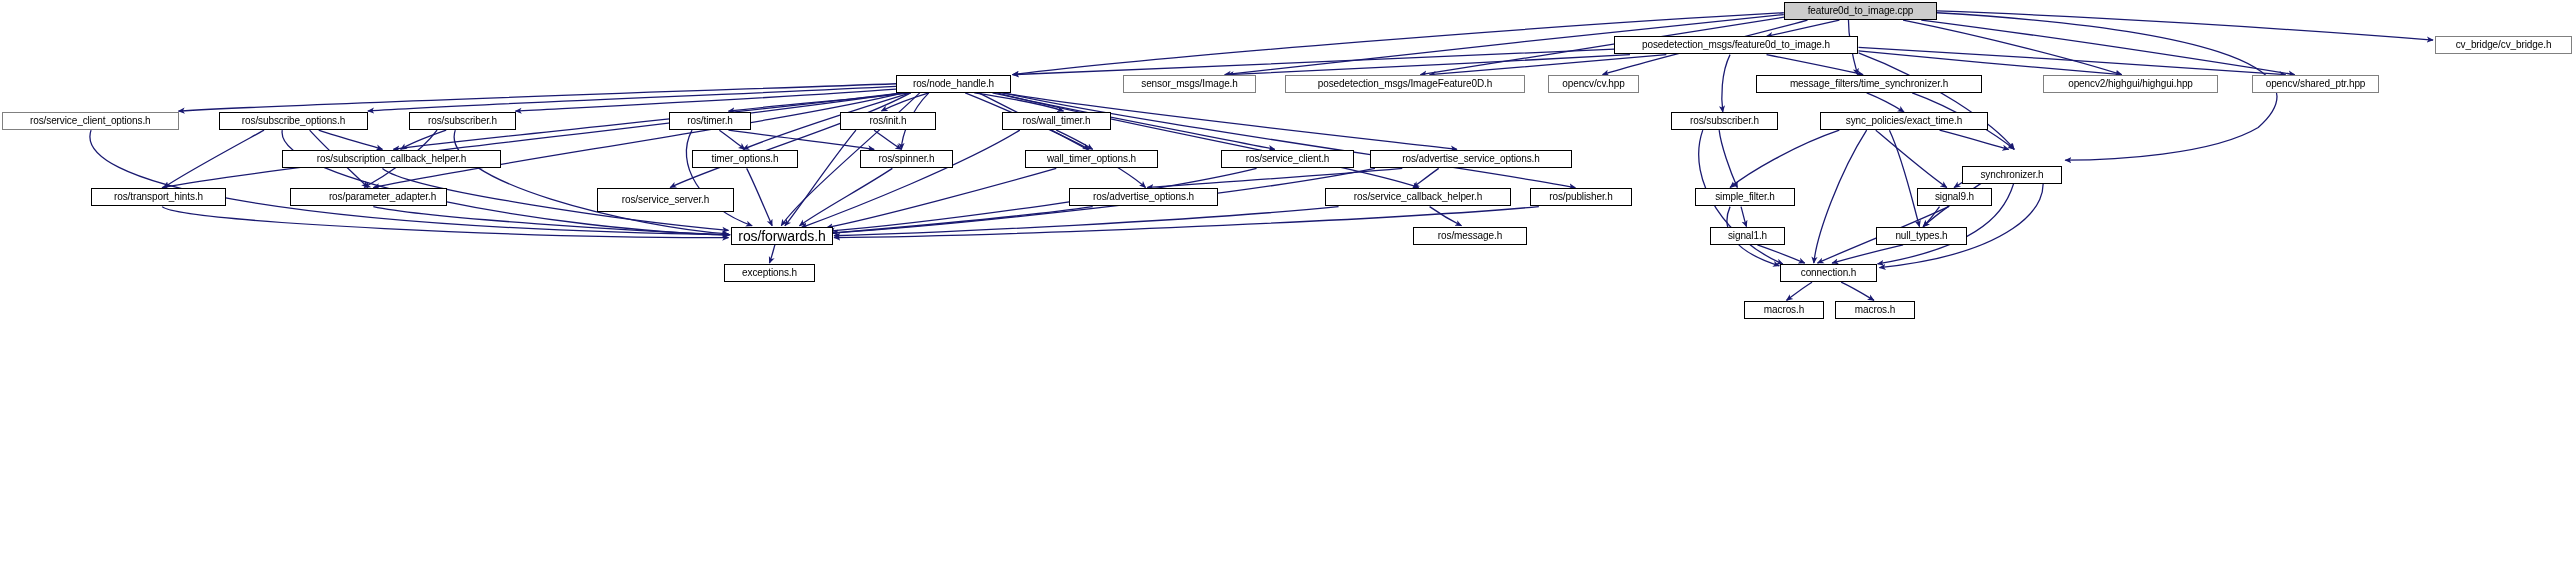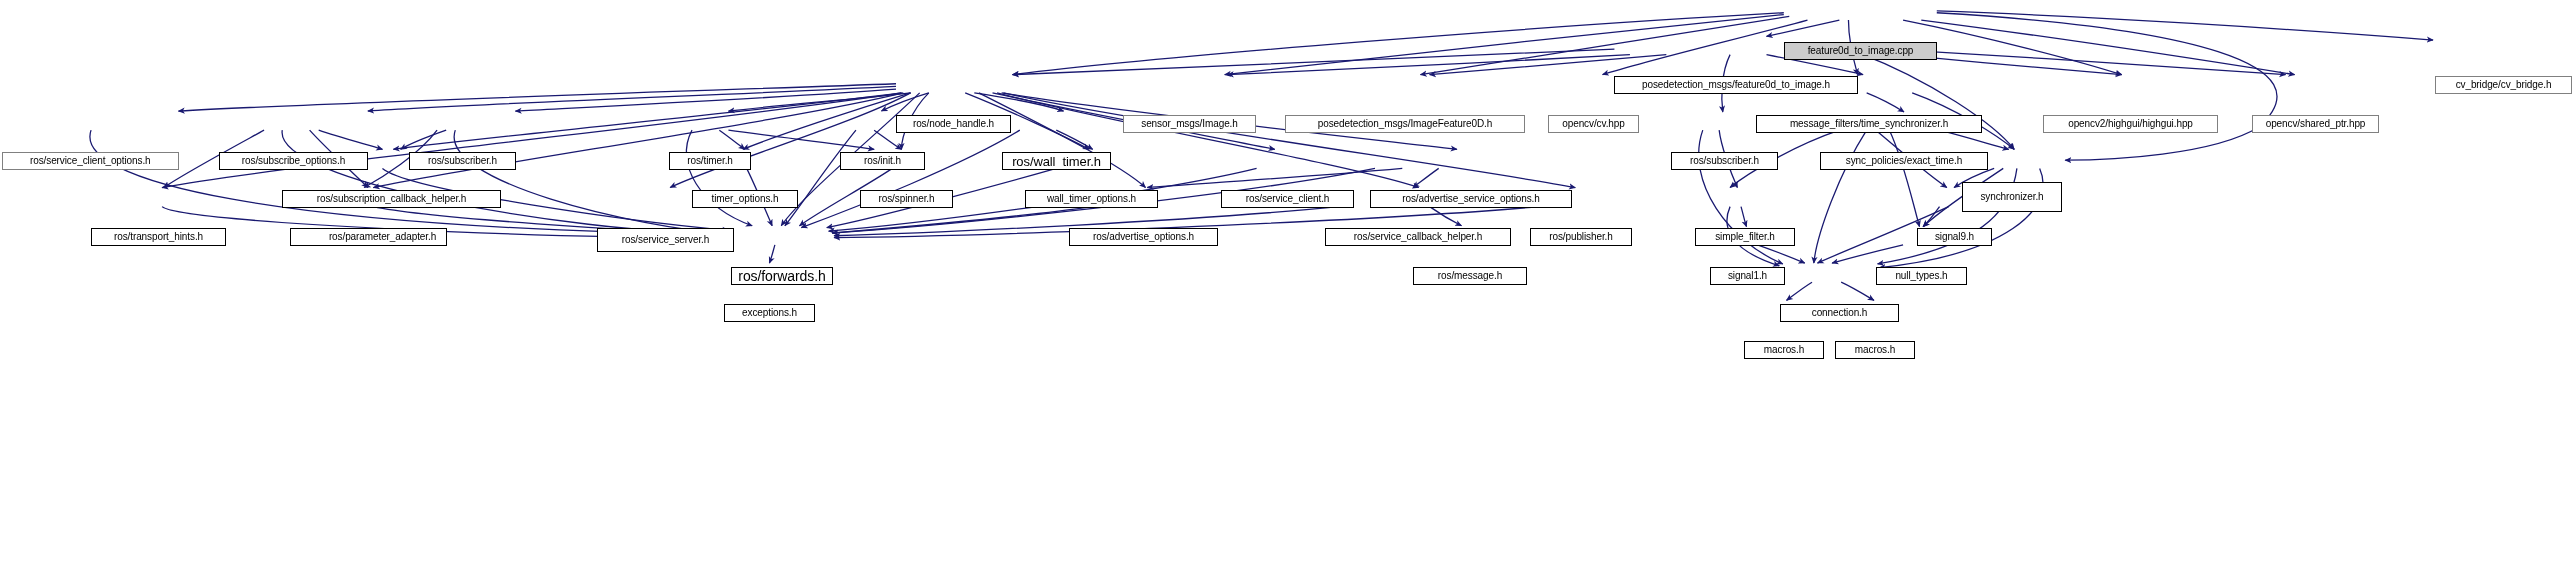--- a/index.html
+++ b/index.html
@@ -28,21 +28,20 @@
     box-sizing: border-box;
     background: #ffffff;
     border: 0.9px solid #808080;
     color: #000000;
     display: flex;
     align-items: center;
     justify-content: center;
     white-space: nowrap;
     line-height: 1;
     letter-spacing: -0.1px;
-    margin-top: 40px;
   }
   .gnode.strong {
     border: 0.9px solid #000000;
   }
   .gnode.root {
     background: #cccccc;
     border: 0.9px solid #000000;
   }
   .gnode .lbl {
     display: block;
@@ -190,24 +189,24 @@
       </div>
       <div class="gnode strong" style="left: 219px; top: 112px; width: 149px; height: 18px; font-size: 10px;">
         <span class="lbl">ros/subscribe_options.h</span>
       </div>
       <div class="gnode strong" style="left: 409px; top: 112px; width: 107px; height: 18px; font-size: 10px;">
         <span class="lbl">ros/subscriber.h</span>
       </div>
       <div class="gnode strong" style="left: 669px; top: 112px; width: 82px; height: 18px; font-size: 10px;">
         <span class="lbl">ros/timer.h</span>
       </div>
-      <div class="gnode strong" style="left: 840px; top: 112px; width: 85px; height: 18px; font-size: 10px;">
+      <div class="gnode strong" style="left: 840px; top: 112px; width: 96px; height: 18px; font-size: 10px;">
         <span class="lbl">ros/init.h</span>
       </div>
-      <div class="gnode strong" style="left: 1002px; top: 112px; width: 109px; height: 18px; font-size: 13px;">
+      <div class="gnode strong" style="left: 1002px; top: 112px; width: 109px; height: 18px; font-size: 10px;">
         <span class="lbl">ros/wall_timer.h</span>
       </div>
       <div class="gnode strong" style="left: 1671px; top: 112px; width: 107px; height: 18px; font-size: 10px;">
         <span class="lbl">ros/subscriber.h</span>
       </div>
       <div class="gnode strong" style="left: 1820px; top: 112px; width: 168px; height: 18px; font-size: 10px;">
         <span class="lbl">sync_policies/exact_time.h</span>
       </div>
       <div class="gnode strong" style="left: 282px; top: 150px; width: 219px; height: 18px; font-size: 10px;">
         <span class="lbl">ros/subscription_callback_helper.h</span>
@@ -220,21 +219,21 @@
       </div>
       <div class="gnode strong" style="left: 1025px; top: 150px; width: 133px; height: 18px; font-size: 10px;">
         <span class="lbl">wall_timer_options.h</span>
       </div>
       <div class="gnode strong" style="left: 1221px; top: 150px; width: 133px; height: 18px; font-size: 10px;">
         <span class="lbl">ros/service_client.h</span>
       </div>
       <div class="gnode strong" style="left: 1370px; top: 150px; width: 202px; height: 18px; font-size: 10px;">
         <span class="lbl">ros/advertise_service_options.h</span>
       </div>
-      <div class="gnode strong" style="left: 1962px; top: 142px; width: 100px; height: 30px; font-size: 10px;">
+      <div class="gnode strong" style="left: 1962px; top: 166px; width: 100px; height: 18px; font-size: 10px;">
         <span class="lbl">synchronizer.h</span>
       </div>
       <div class="gnode strong" style="left: 91px; top: 188px; width: 135px; height: 18px; font-size: 10px;">
         <span class="lbl">ros/transport_hints.h</span>
       </div>
       <div class="gnode strong" style="left: 290px; top: 188px; width: 157px; height: 18px; font-size: 10px; padding-left: 28px;">
         <span class="lbl">ros/parameter_adapter.h</span>
       </div>
       <div class="gnode strong" style="left: 597px; top: 188px; width: 137px; height: 24px; font-size: 10px;">
         <span class="lbl">ros/service_server.h</span>
@@ -262,21 +261,21 @@
       </div>
       <div class="gnode strong" style="left: 1710px; top: 227px; width: 75px; height: 18px; font-size: 10px;">
         <span class="lbl">signal1.h</span>
       </div>
       <div class="gnode strong" style="left: 1876px; top: 227px; width: 91px; height: 18px; font-size: 10px;">
         <span class="lbl">null_types.h</span>
       </div>
       <div class="gnode strong" style="left: 724px; top: 264px; width: 91px; height: 18px; font-size: 10px;">
         <span class="lbl">exceptions.h</span>
       </div>
-      <div class="gnode strong" style="left: 1780px; top: 264px; width: 119px; height: 18px; font-size: 10px;">
+      <div class="gnode strong" style="left: 1780px; top: 264px; width: 97px; height: 18px; font-size: 10px;">
         <span class="lbl">connection.h</span>
       </div>
       <div class="gnode strong" style="left: 1744px; top: 301px; width: 80px; height: 18px; font-size: 10px;">
         <span class="lbl">macros.h</span>
       </div>
       <div class="gnode strong" style="left: 1835px; top: 301px; width: 80px; height: 18px; font-size: 10px;">
         <span class="lbl">macros.h</span>
       </div>
     </div>
 

